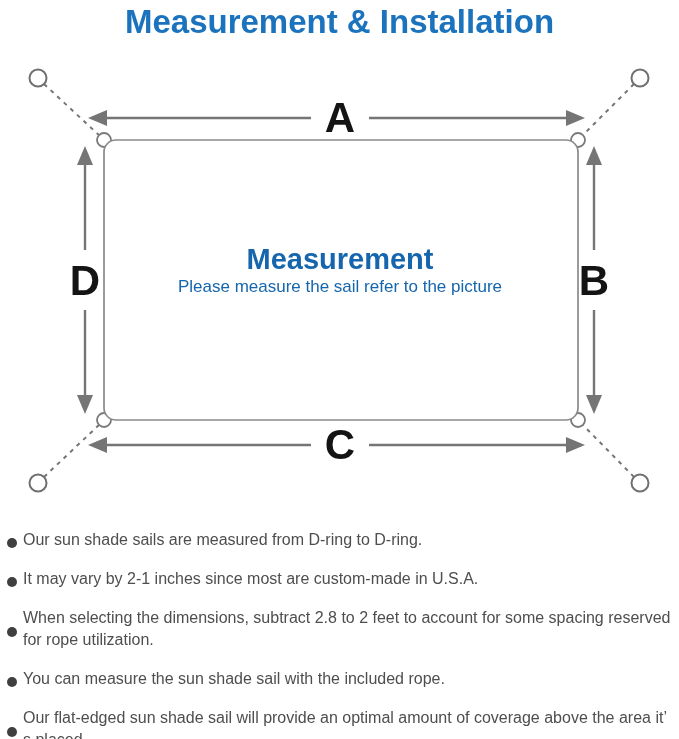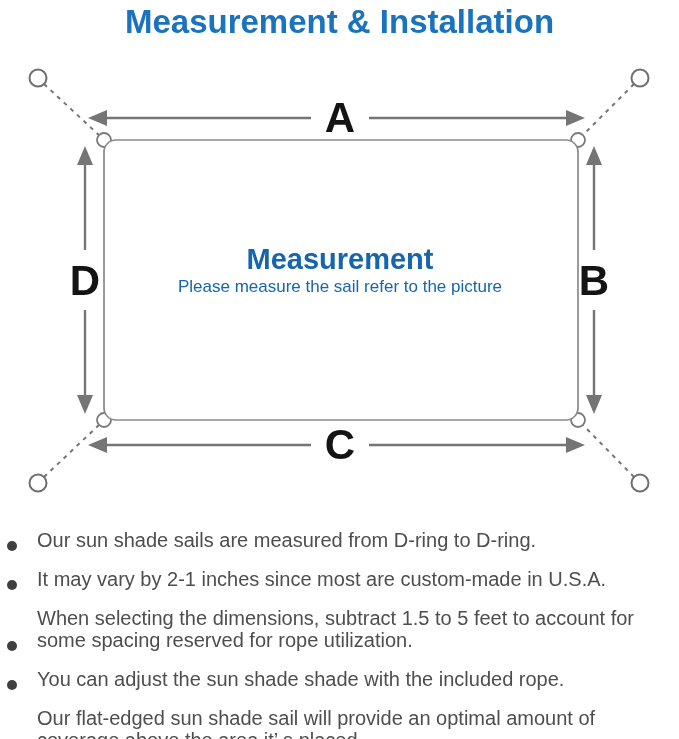--- a/index.html
+++ b/index.html
@@ -23,23 +23,23 @@
   .diagram { display: block; margin-top: 19px; }
   .diagram svg { display: block; }
 
   .notes {
     list-style: none;
     margin: 29px 0 0 0;
     padding: 0 6px 0 7px;
   }
   .notes li {
     display: flex;
-    align-items: flex-end;
-    gap: 20px;
-    font-size: 20px;
+    align-items: center;
+    gap: 6px;
+    font-size: 16px;
     line-height: 22px;
     color: #4e4e4e;
     margin-bottom: 17px;
   }
   .notes .dot {
     flex: 0 0 auto;
     width: 10px; height: 10px;
     border-radius: 50%;
     background: #3f3f3f;
     margin-top: 6px;
@@ -121,25 +121,25 @@
     <li>
       <span class="dot"></span>
       <span class="note-text">Our sun shade sails are measured from D-ring to D-ring.</span>
     </li>
     <li>
       <span class="dot"></span>
       <span class="note-text">It may vary by 2-1 inches since most are custom-made in U.S.A.</span>
     </li>
     <li>
       <span class="dot"></span>
-      <span class="note-text">When selecting the dimensions, subtract 1.5 to 5 feet to account for some spacing reserved for rope utilization.</span>
+      <span class="note-text">When selecting the dimensions, subtract 2.8 to 2 feet to account for some spacing reserved for rope utilization.</span>
     </li>
     <li>
       <span class="dot"></span>
-      <span class="note-text">You can adjust the sun shade shade with the included rope.</span>
+      <span class="note-text">You can measure the sun shade sail with the included rope.</span>
     </li>
     <li>
       <span class="dot"></span>
       <span class="note-text">Our flat-edged sun shade sail will provide an optimal amount of coverage above the area it’ s placed.</span>
     </li>
   </ul>
 
 </div>
 
 </body></html>

